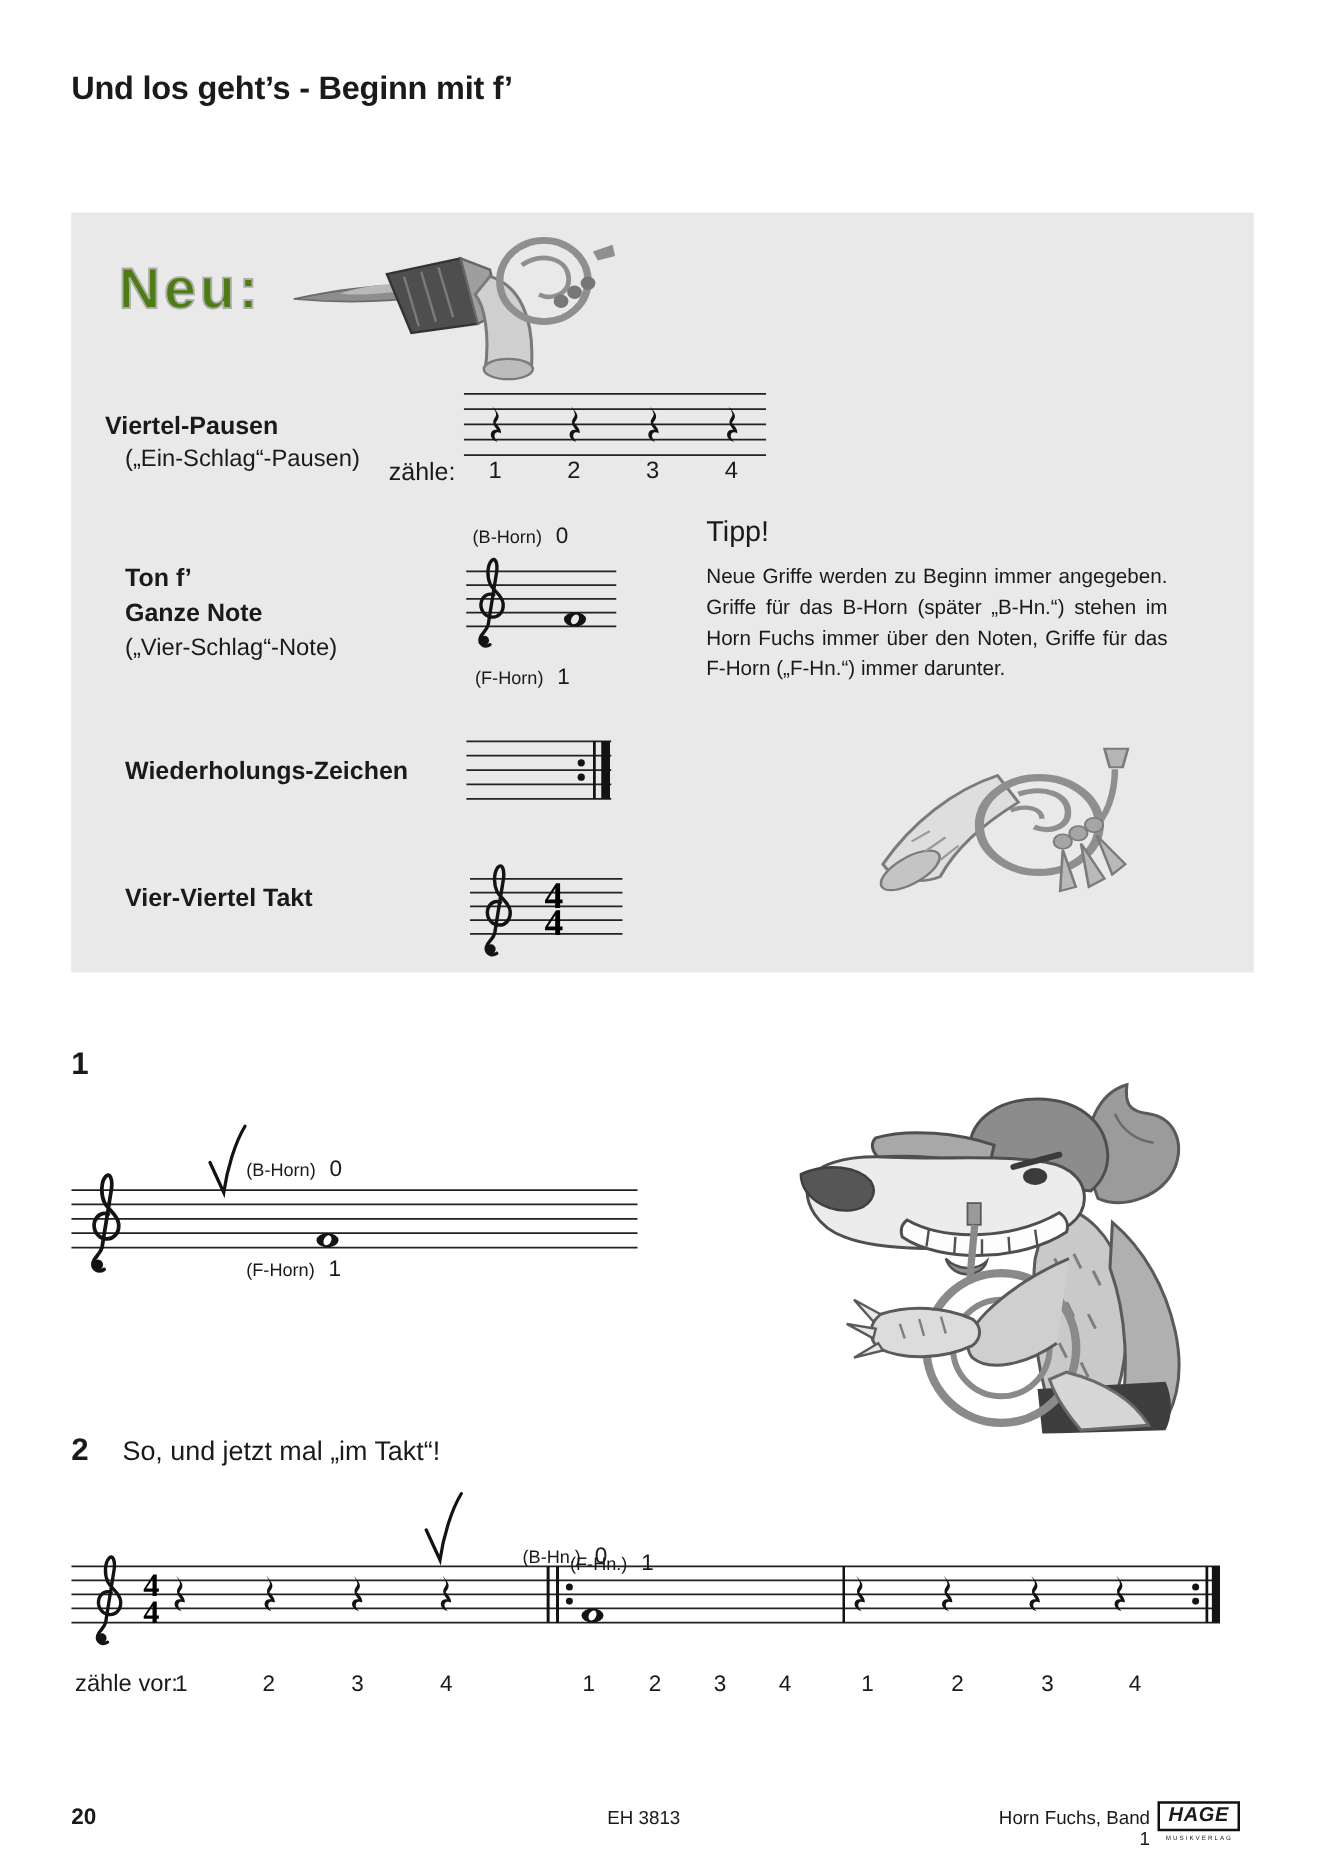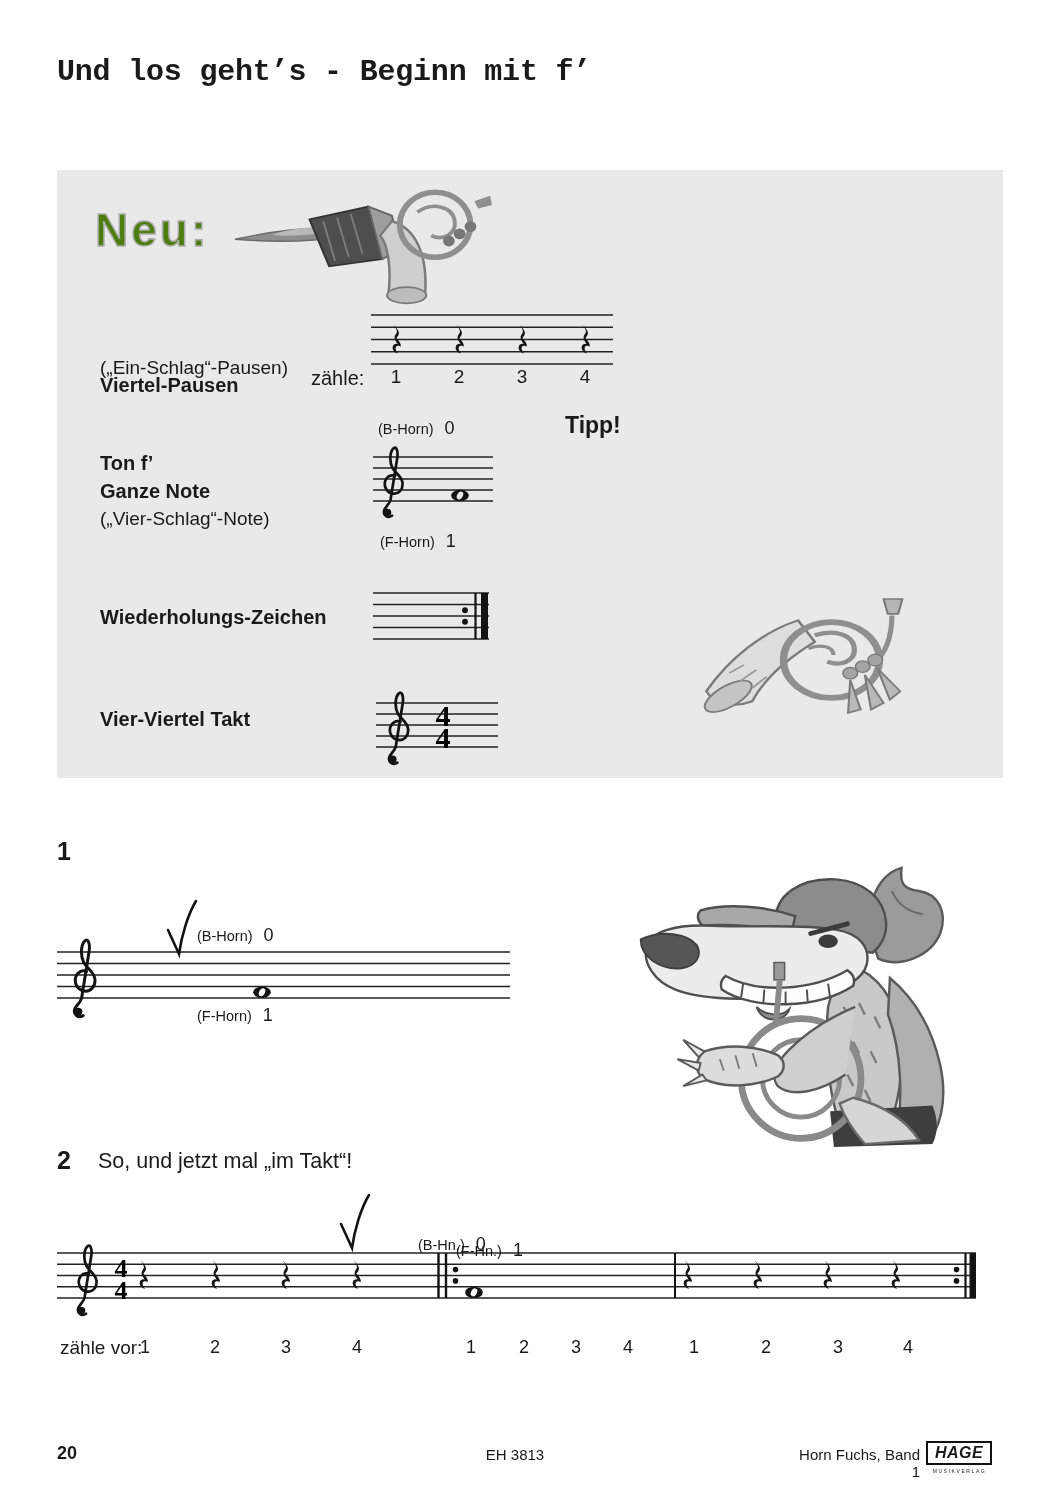--- a/index.html
+++ b/index.html
@@ -1,32 +1,32 @@
 <!DOCTYPE html>
 <html><head>
 <meta charset="utf-8">
 <style>
   html,body{margin:0;padding:0;background:#fff;}
   #page{position:relative;width:1060px;height:1500px;background:#ffffff;
         font-family:"Liberation Sans",sans-serif;color:#1a1a1a;overflow:hidden;}
   .abs{position:absolute;}
-  .title{font-size:30px;font-weight:700;letter-spacing:-0.2px;font-family:Liberation Mono, monospace;}
+  .title{font-size:26px;font-weight:700;letter-spacing:-0.2px;}
   .subtitle{font-size:19px;}
   .graybox{background:#e9e9e9;}
   .neu{font-size:46px;font-weight:700;letter-spacing:3px;color:#4d7c0f;
        -webkit-text-stroke:1.5px #adadad;text-shadow:0 0 0 #cfcfcf;}
   .lbl-b{font-size:20px;font-weight:700;}
   .lbl-r{font-size:19px;}
   .zaehle{font-size:20px;}
   .count{font-size:19px;transform:translateX(-50%);}
   .count2{font-size:18px;transform:translateX(-50%);}
   .fing{display:flex;align-items:baseline;gap:11px;}
   .fing .fl{font-size:14.5px;}
   .fing .fv{font-size:18px;}
-  .tipp-t{font-size:23px;font-weight:700;}
+  .tipp-t{font-size:23px;font-weight:400;}
   .tipp-x{font-size:16.5px;line-height:1.5;text-align:justify;width:369px;}
   .exnum{font-size:25px;font-weight:700;}
   .exq{font-size:21.5px;}
   .foot{font-size:15px;}
   .pageno{font-size:18px;font-weight:700;text-align:right;}
   .bookt{font-size:15px;text-align:right;}
   .hage{width:62px;border:2.5px solid #111;text-align:center;background:#fff;}
   .hage .ht{font-size:16px;font-weight:700;font-style:italic;letter-spacing:0.5px;line-height:20px;display:block;}
   .hsub{font-size:5px;letter-spacing:1.6px;text-align:center;width:67px;}
   svg{display:block;}
@@ -65,21 +65,21 @@
     <path d="M162 40 C186 48 198 76 196 118 C186 128 170 130 158 124 C162 94 158 66 150 56 Z" fill="#cfcfcf" stroke="#7a7a7a" stroke-width="2.5"></path>
     <ellipse cx="177" cy="122" rx="20" ry="9" fill="#bcbcbc" stroke="#7a7a7a" stroke-width="2"></ellipse>
     <circle cx="206" cy="44" r="36" fill="none" stroke="#8f8f8f" stroke-width="6"></circle>
     <path d="M188 30 C204 18 224 24 226 40 C228 54 214 62 202 56" fill="none" stroke="#8f8f8f" stroke-width="4"></path>
     <circle cx="220" cy="62" r="6" fill="#777"></circle>
       <circle cx="231" cy="54" r="6" fill="#777"></circle>
       <circle cx="242" cy="46" r="6" fill="#777"></circle>
     <path d="M246 18 L262 12 L264 22 L250 26 Z" fill="#8f8f8f"></path>
   </svg>
 
-  <div class="abs lbl-b" style="left:100px;top:330px;margin-top:44px;">Viertel-Pausen</div>
+  <div class="abs lbl-b" style="left:84px;top:330px;">Viertel-Pausen</div>
   <div class="abs lbl-r" style="left:100px;top:357px;">(„Ein-Schlag“-Pausen)</div>
   <div class="abs zaehle" style="left:311px;top:367px;">zähle:</div>
 
   <svg class="abs" style="left:371px;top:300px;" width="242" height="102">
     <g stroke="#222" stroke-width="1.4">
       <line x1="0" y1="15" x2="242" y2="15"></line>
         <line x1="0" y1="27.25" x2="242" y2="27.25"></line>
       <line x1="0" y1="39.5" x2="242" y2="39.5"></line>
         <line x1="0" y1="51.75" x2="242" y2="51.75"></line>
       <line x1="0" y1="64" x2="242" y2="64"></line>
@@ -112,20 +112,21 @@
     </g>
     <use href="#clef" transform="translate(10,5) scale(0.75)"></use>
     <use href="#wnote" transform="translate(90,57.5)"></use>
   </svg>
   <div class="abs fing" style="left:380px;top:531px;">
     <span class="fl">(F-Horn)</span>
     <span class="fv">1</span>
   </div>
 
   <div class="abs tipp-t" style="left:565px;top:412px;">Tipp!</div>
+  <div class="abs tipp-x" style="left:565px;top:449px;">Neue Griffe werden zu Beginn immer angegeben. Griffe für das B-Horn (später „B-Hn.“) stehen im Horn Fuchs immer über den Noten, Griffe für das F-Horn („F-Hn.“) immer darunter.</div>
 
   <div class="abs lbl-b" style="left:100px;top:606px;">Wiederholungs-Zeichen</div>
   <svg class="abs" style="left:373px;top:589px;" width="120" height="54">
     <g stroke="#222" stroke-width="1.4">
       <line x1="0" y1="4" x2="116" y2="4"></line>
         <line x1="0" y1="15.5" x2="116" y2="15.5"></line>
       <line x1="0" y1="27" x2="116" y2="27"></line>
         <line x1="0" y1="38.5" x2="116" y2="38.5"></line>
       <line x1="0" y1="50" x2="116" y2="50"></line>
     </g>

